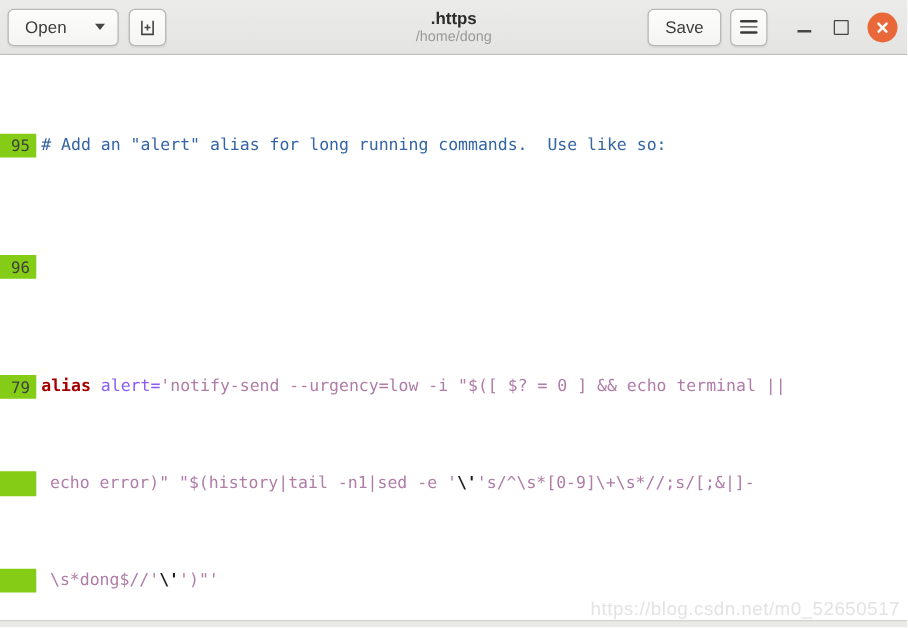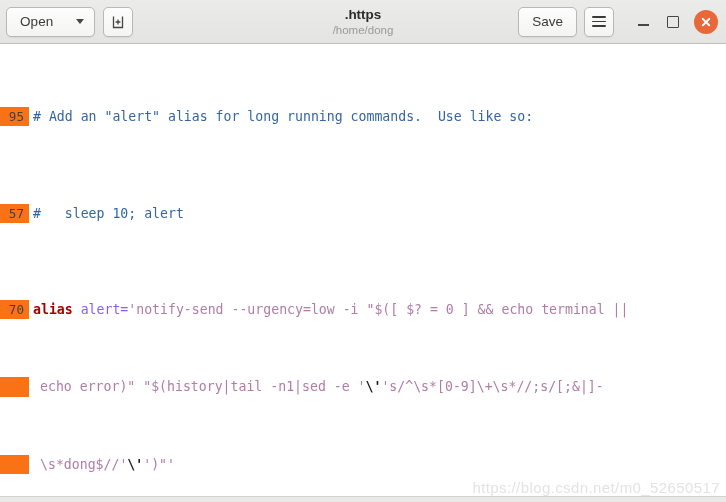--- a/index.html
+++ b/index.html
@@ -205,21 +205,21 @@
     display: flex;
     align-items: flex-start;
     height: 19.3px;
   }
   .gutter {
     width: 29px;
     min-width: 29px;
     text-align: right;
     padding-right: 5px;
     color: #3f3f3c;
-    background: #f97316;
+    background: #84cc16;
     font-size: 12.6px;
     line-height: 19.3px;
     user-select: none;
   }
   .gutter.blank { color: transparent; }
   .src {
     padding-left: 4px;
     color: #1c1c1c;
     line-height: 19.3px;
   }
@@ -308,27 +308,26 @@
     <div class="code">
 
       
       <div class="ln-row">
         <span class="gutter">95</span>
         <span class="src"><span class="cmt"># Add an "alert" alias for long running commands.  Use like so:</span></span>
       </div>
 
       
       <div class="ln-row">
-        <span class="gutter">57</span>
-        <span class="src"><span class="cmt">#   sleep 10; alert</span></span>
-      </div>
-
-      
-      <div class="ln-row">
-        <span class="gutter">70</span>
+        <span class="gutter">96</span>
+      </div>
+
+      
+      <div class="ln-row">
+        <span class="gutter">79</span>
         <span class="src"><span class="kw">alias</span><span class="pun"> alert=</span><span class="str">'notify-send --urgency=low -i "$([ $? = 0 ] &amp;&amp; echo terminal ||</span></span>
       </div>
       
       <div class="ln-row">
         <span class="gutter blank">.</span>
         <span class="src cont"><span class="str">echo error)" "$(history|tail -n1|sed -e '</span><span class="esc">\'</span><span class="str">'s/^\s*[0-9]\+\s*//;s/[;&amp;|]-</span></span>
       </div>
       
       <div class="ln-row">
         <span class="gutter blank">.</span>

